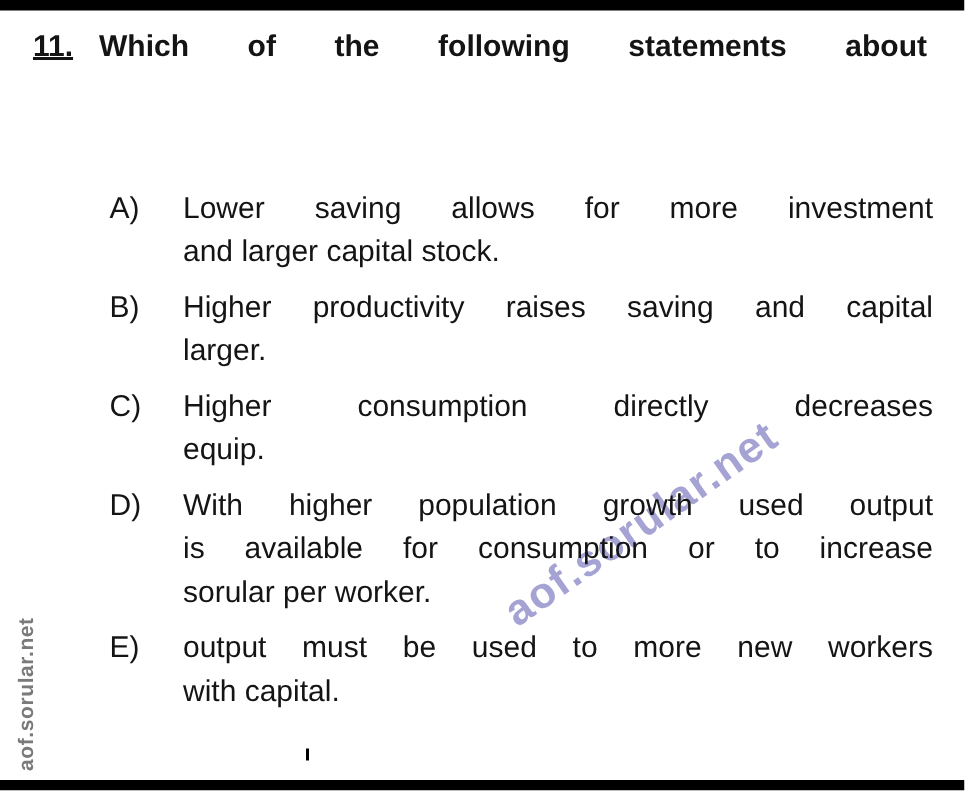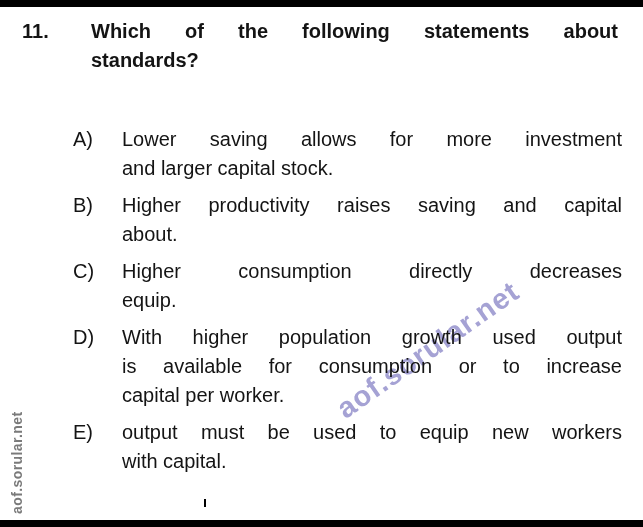--- a/index.html
+++ b/index.html
@@ -58,22 +58,22 @@
   .question {
     position: absolute;
     left: 22px;
     top: 17px;
     width: 596px;
     font-weight: bold;
     font-size: 20px;
     line-height: 29px;
     z-index: 2;
   }
-  .qnum { position: absolute; left: 0; top: 0; }
-  .qtext { margin-left: 69px; }
+  .qnum { position: absolute; left: 0; top: 0; text-decoration: underline; }
+  .qtext { margin-left: 44px; }
   .just { text-align: justify; text-align-last: justify; }
   .options {
     position: absolute;
     left: 73px;
     top: 125px;
     width: 549px;
     font-size: 20px;
     line-height: 29px;
     z-index: 2;
   }
@@ -90,61 +90,60 @@
   <div class="bar bar-bottom" style="background: rgb(0, 0, 0);"></div>
   <div class="tick" style="background: rgb(0, 0, 0);"></div>
 
   <div class="wm-diag" style="color: rgb(165, 162, 212);">aof.sorular.net</div>
   <div class="wm-side" style="color: rgb(122, 122, 122);">aof.sorular.net</div>
 
   <div class="question">
     <div class="qnum">11.</div>
     <div class="qtext">
       <div class="just">Which of the following statements about</div>
-      <div>standards?</div>
     </div>
   </div>
 
   <div class="options">
 
     <div class="option">
       <div class="letter">A)</div>
       <div class="olines">
         <div class="just">Lower saving allows for more investment</div>
         <div>and larger capital stock.</div>
       </div>
     </div>
 
     <div class="option">
       <div class="letter">B)</div>
       <div class="olines">
         <div class="just">Higher productivity raises saving and capital</div>
-        <div>about.</div>
+        <div>larger.</div>
       </div>
     </div>
 
     <div class="option">
       <div class="letter">C)</div>
       <div class="olines">
         <div class="just">Higher consumption directly decreases</div>
         <div>equip.</div>
       </div>
     </div>
 
     <div class="option">
       <div class="letter">D)</div>
       <div class="olines">
         <div class="just">With higher population growth used output</div>
         <div class="just">is available for consumption or to increase</div>
-        <div>capital per worker.</div>
+        <div>sorular per worker.</div>
       </div>
     </div>
 
     <div class="option">
       <div class="letter">E)</div>
       <div class="olines">
-        <div class="just">output must be used to equip new workers</div>
+        <div class="just">output must be used to more new workers</div>
         <div>with capital.</div>
       </div>
     </div>
 
   </div>
 </div>
 
 </body></html>

